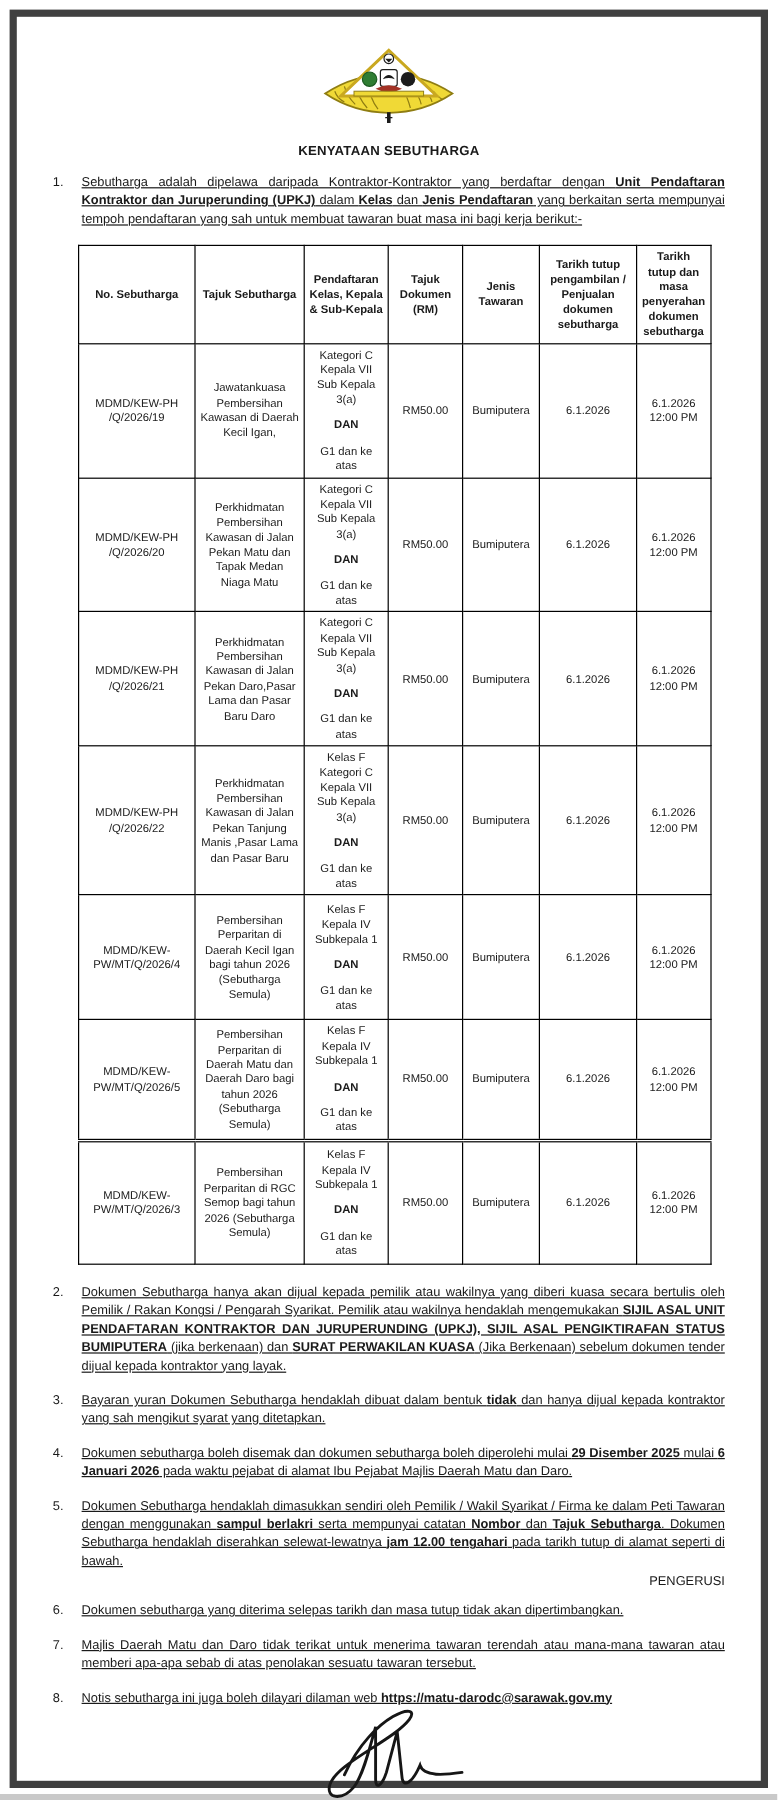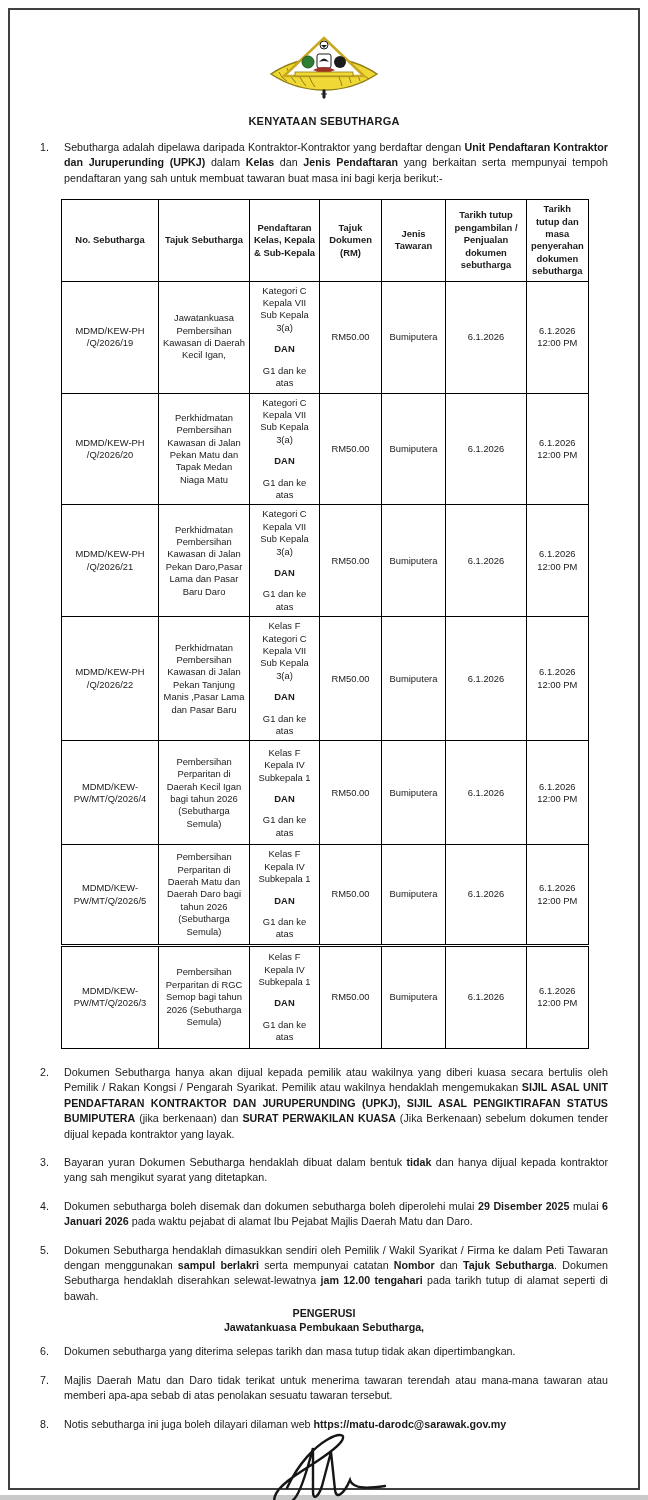--- a/index.html
+++ b/index.html
@@ -6,35 +6,35 @@
   html,body { background:#ffffff; }
   body { font-family: "Liberation Sans", sans-serif; color:#1a1a1a; }
   .page {
     position: relative;
     width: 648px; height: 1500px;
     background: #ffffff;
     overflow: hidden;
   }
   .frame {
     position: absolute; left:8px; top:8px; right:8px; bottom:10px;
-    border: 2px solid #404040;
+    border: 6px solid #404040;
     padding: 24px 30px 10px 30px;
   }
   .bottom-strip {
     position:absolute; left:0; right:0; bottom:0; height:5px; background:#c9c9c9;
   }
   .logo-wrap { text-align:center; margin-top:2px; }
   .logo-wrap svg { display:inline-block; }
   .doc-title {
     text-align:center; font-weight:bold; font-size:11px; letter-spacing:.2px;
     margin-top:11px;
   }
   .para { display:flex; margin-top:13px; font-size:10.7px; line-height:1.44; }
   .para .num { width:24px; flex:0 0 24px; }
-  .para .ptext { flex:1; text-align:justify; }
+  .para .ptext { flex:1; text-align:justify;text-decoration:underline; }
   .para .ptext b { font-weight:bold; }
 
   
   table.tender {
     border-collapse: collapse; table-layout: fixed;
     margin: 13px 0 0 21px;
     font-size: 9.4px; line-height: 1.32;
   }
   table.tender th, table.tender td {
     border: 1px solid #000; vertical-align: middle;
@@ -48,21 +48,21 @@
   tbody tr:nth-child(4){ height:113px; }
   tbody tr:nth-child(5){ height:104px; }
   tbody tr:nth-child(6){ height:90px; }
   tbody tr:nth-child(7){ height:103px; }
   tbody tr.split td { border-top: 3px double #000; }
   td.c-tajuk { text-align: justify; padding: 3px 6px; }
   .k-mid { font-weight: bold; margin: 9px 0; }
   .c-close .time { }
 
   
-  .addr { text-align:center; font-weight:bold; font-size:10.7px; line-height:1.32; margin-top:2px; }
+  .addr { text-align:right; font-weight:normal; font-size:10.7px; line-height:1.32; margin-top:2px; }
 
   
   .sig-block { width: 300px; margin: -6px auto 0 auto; text-align:center; position:relative; }
   .sig-block svg.scrawl { display:block; margin: 0 auto -30px auto; position:relative; z-index:2; }
 </style>
 </head>
 <body>
 
 <div class="page">
   <div class="frame">
@@ -279,21 +279,20 @@
       <span class="ptext"><span>Dokumen sebutharga boleh disemak dan dokumen sebutharga boleh diperolehi mulai </span><b>29 Disember 2025</b><span> mulai </span><b>6 Januari 2026</b><span> pada waktu pejabat di alamat Ibu Pejabat Majlis Daerah Matu dan Daro.</span></span>
     </div>
 
     <div class="para">
       <span class="num">5.</span>
       <span class="ptext"><span>Dokumen Sebutharga hendaklah dimasukkan sendiri oleh Pemilik / Wakil Syarikat / Firma ke dalam  Peti Tawaran dengan menggunakan </span><b>sampul berlakri</b><span> serta mempunyai catatan </span><b>Nombor</b><span> dan </span><b>Tajuk Sebutharga</b><span>. Dokumen Sebutharga hendaklah diserahkan selewat-lewatnya </span><b>jam 12.00 tengahari</b><span> pada tarikh tutup di alamat seperti di bawah.</span></span>
     </div>
 
     <div class="addr">
       <div>PENGERUSI</div>
-      <div>Jawatankuasa Pembukaan Sebutharga,</div>
     </div>
 
     <div class="para" style="margin-top:10px">
       <span class="num">6.</span>
       <span class="ptext"><span>Dokumen sebutharga yang diterima selepas tarikh dan masa tutup tidak akan dipertimbangkan.</span></span>
     </div>
 
     <div class="para">
       <span class="num">7.</span>
       <span class="ptext"><span>Majlis Daerah Matu dan Daro tidak terikat untuk menerima tawaran terendah atau mana-mana tawaran atau memberi apa-apa sebab di atas penolakan sesuatu tawaran tersebut.</span></span>

